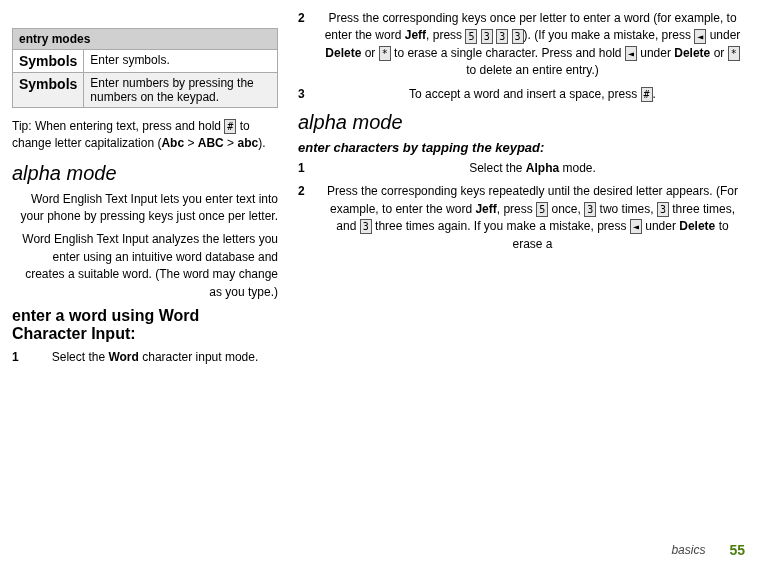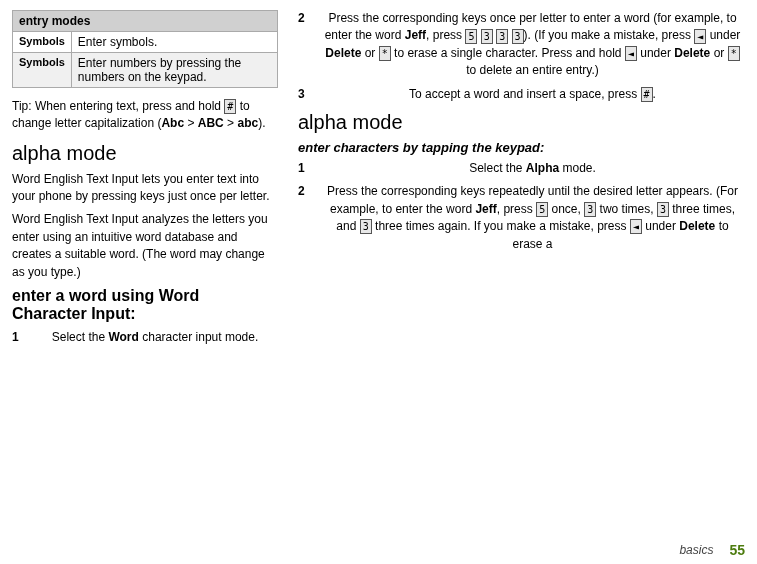--- a/index.html
+++ b/index.html
@@ -15,21 +15,21 @@
     }
 
     .page-container {
       display: flex;
       width: 757px;
       height: 564px;
     }
 
     .left-column {
       width: 290px;
-      padding: 10px 12px 10px 12px;
+      padding: 28px 12px 10px 12px;
       flex-shrink: 0;
     }
 
     .right-column {
       flex: 1;
       padding: 10px 12px 10px 8px;
     }
 
     
     .entry-table {
@@ -50,21 +50,21 @@
 
     .entry-table tbody tr td {
       padding: 3px 6px;
       font-size: 12px;
       border: 1px solid #aaa;
       vertical-align: top;
     }
 
     .entry-table tbody tr td.mode-name {
       font-weight: bold;
-      font-size: 11px;
+      font-size: 14px;
       white-space: nowrap;
       width: 56px;
     }
 
     .entry-table tbody tr:nth-child(even) td {
       background: #f0f0f0;
     }
 
     
     .tip-section {
@@ -93,34 +93,36 @@
       font-weight: bold;
     }
 
     
     .section-heading-large {
       font-size: 20px;
       font-weight: normal;
       margin-bottom: 6px;
       margin-top: 4px;
       color: #000;
+      font-style: italic;
     }
 
     .section-heading-small {
       font-size: 16px;
       font-weight: bold;
       margin-bottom: 6px;
       margin-top: 2px;
       color: #000;
     }
 
     .body-text {
       font-size: 12px;
       line-height: 1.45;
       margin-bottom: 6px;
+      text-align: right;
     }
 
     .list-item-row {
       display: flex;
       margin-bottom: 5px;
       font-size: 12px;
       line-height: 1.45;
     }
 
     .list-num {
@@ -135,21 +137,21 @@
       text-align: center;
     }
 
     
     .page-footer {
       position: absolute;
       bottom: 6px;
       right: 12px;
       display: flex;
       align-items: center;
-      gap: 16px;
+      gap: 24px;
       font-size: 12px;
       color: #444;
     }
 
     .footer-text {
       font-style: italic;
     }
 
     .footer-page-num {
       font-size: 14px;

